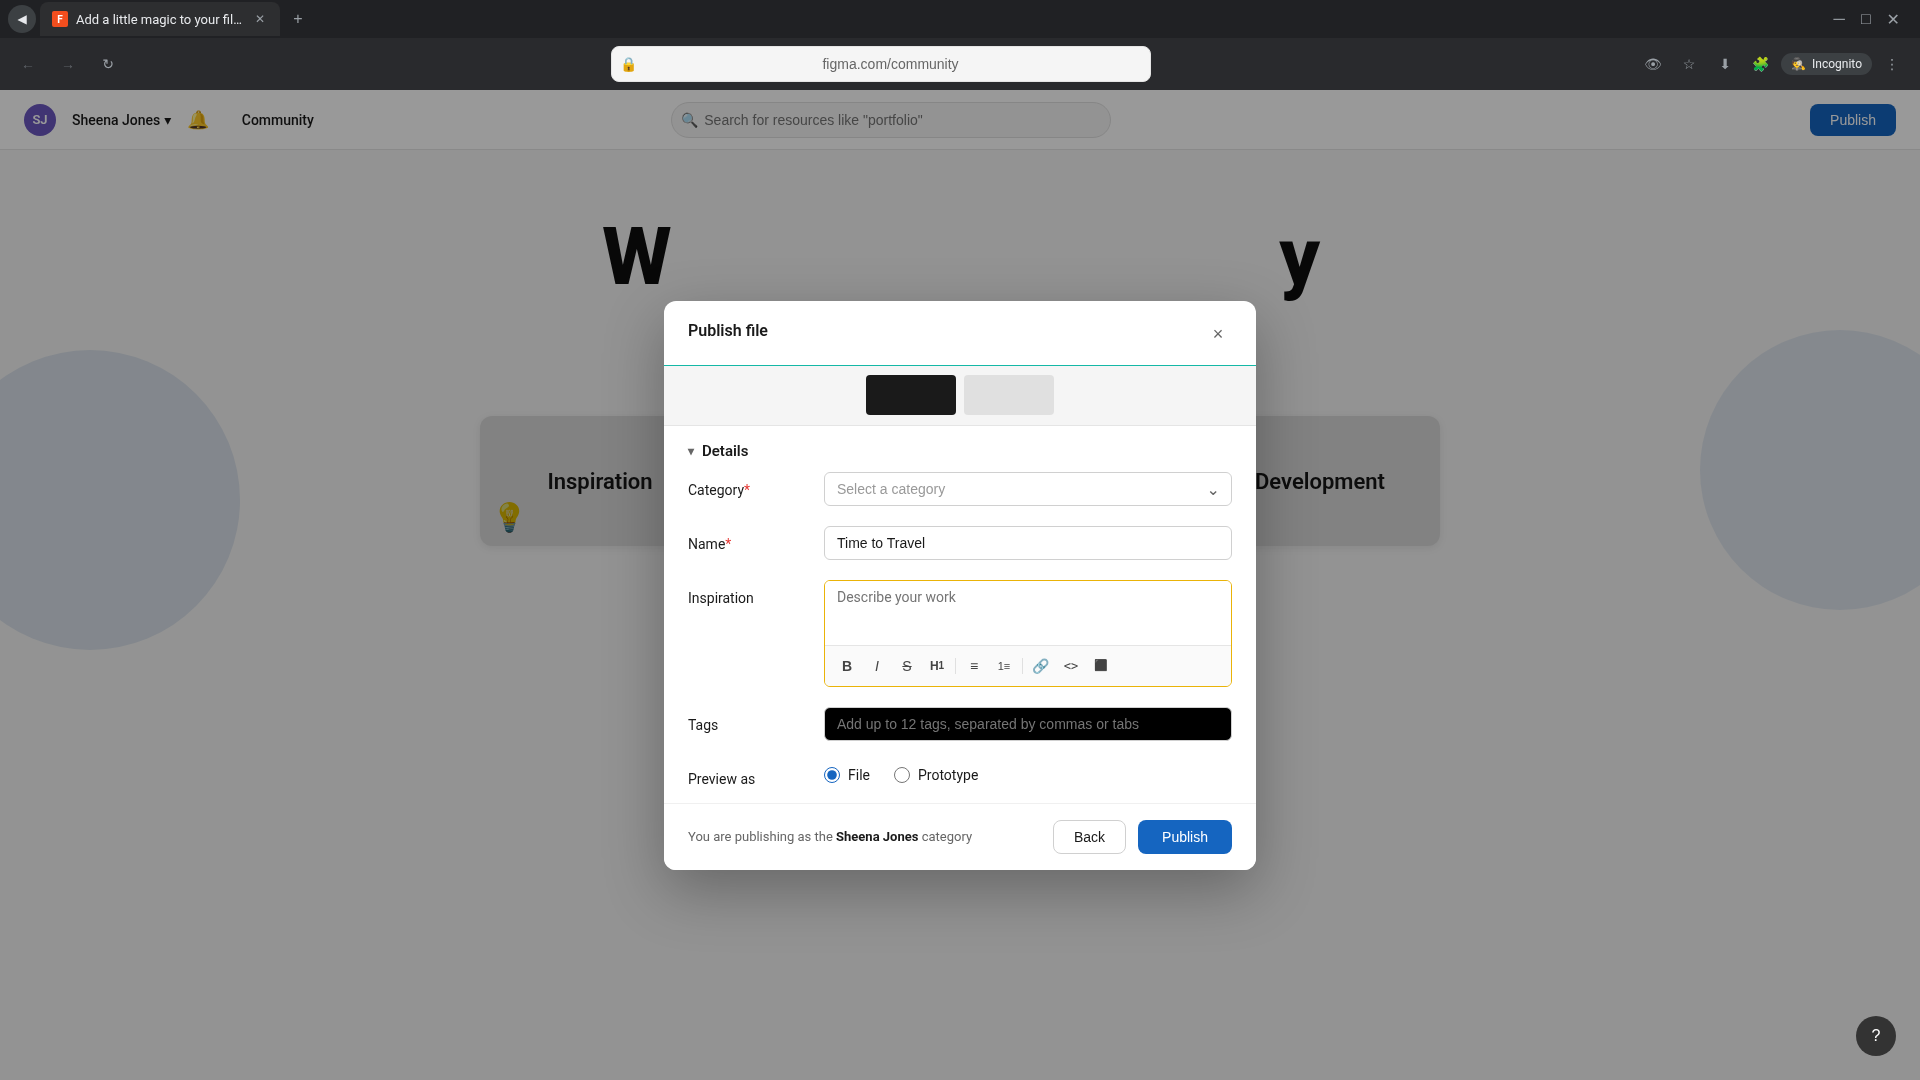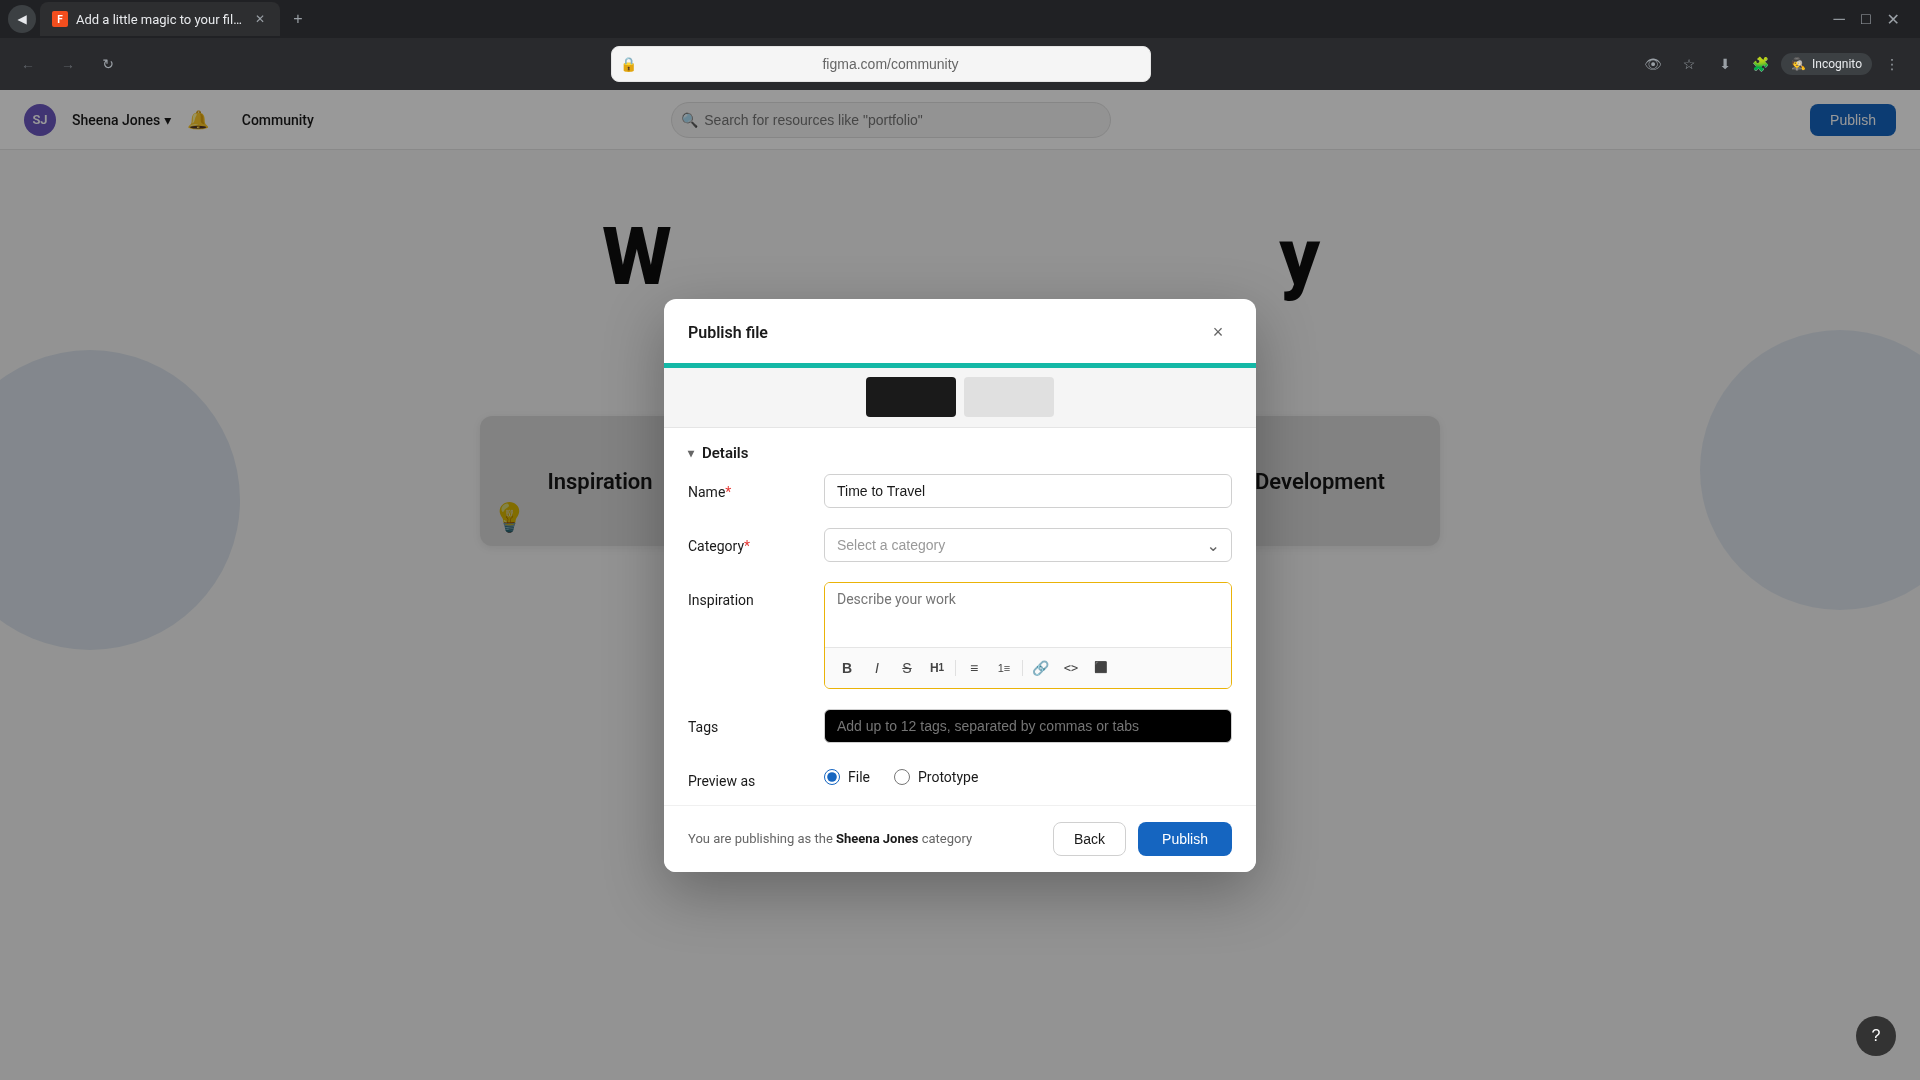--- a/index.html
+++ b/index.html
@@ -260,24 +260,24 @@
       border-radius: 12px;
       width: 592px;
       max-height: 620px;
       box-shadow: 0 20px 60px rgba(0,0,0,0.3);
       overflow: hidden;
       display: flex;
       flex-direction: column;
     }
     .modal-header {
       display: flex;
-      align-items: center;
+      align-items: flex-start;
       justify-content: space-between;
       padding: 20px 24px 16px;
-      border-bottom: 5px solid #14b8a6;
+      border-bottom: 1px solid #14b8a6;
     }
     .modal-title {
       font-size: 16px;
       font-weight: 600;
       color: #1a1a1a;
     }
     .modal-close {
       width: 28px; height: 28px;
       border-radius: 50%;
       background: none; border: none;
@@ -596,43 +596,43 @@
       <div class="modal-preview">
         <div class="preview-thumb"></div>
         <div class="preview-thumb-light"></div>
       </div>
 
       <div class="modal-body">
 
         <div class="section-header">
           <span class="chevron">▾</span>
           <span>Details</span>
-        </div>
-
-        <div class="form-row">
-          <div class="form-label">
-            <span>Name</span><span class="required">*</span>
-          </div>
-          <div class="form-control">
-            <input type="text" class="text-input" value="Time to Travel" style="">
-          </div>
         </div>
 
         <div class="form-row">
           <div class="form-label">
             <span>Category</span><span class="required">*</span>
           </div>
           <div class="form-control select-wrapper">
             <select class="select-input text-input">
               <option value="" disabled="" selected="">Select a category</option>
               <option>UI Kits</option>
               <option>Icons</option>
               <option>Wireframes</option>
               <option>Presentations</option>
             </select>
+          </div>
+        </div>
+
+        <div class="form-row">
+          <div class="form-label">
+            <span>Name</span><span class="required">*</span>
+          </div>
+          <div class="form-control">
+            <input type="text" class="text-input" value="Time to Travel" style="">
           </div>
         </div>
 
         <div class="form-row">
           <div class="form-label">Inspiration</div>
           <div class="form-control">
             <div class="desc-container">
               <textarea class="desc-textarea" placeholder="Describe your work" style=""></textarea>
               <div class="desc-toolbar">
                 <button class="toolbar-btn bold">B</button>

